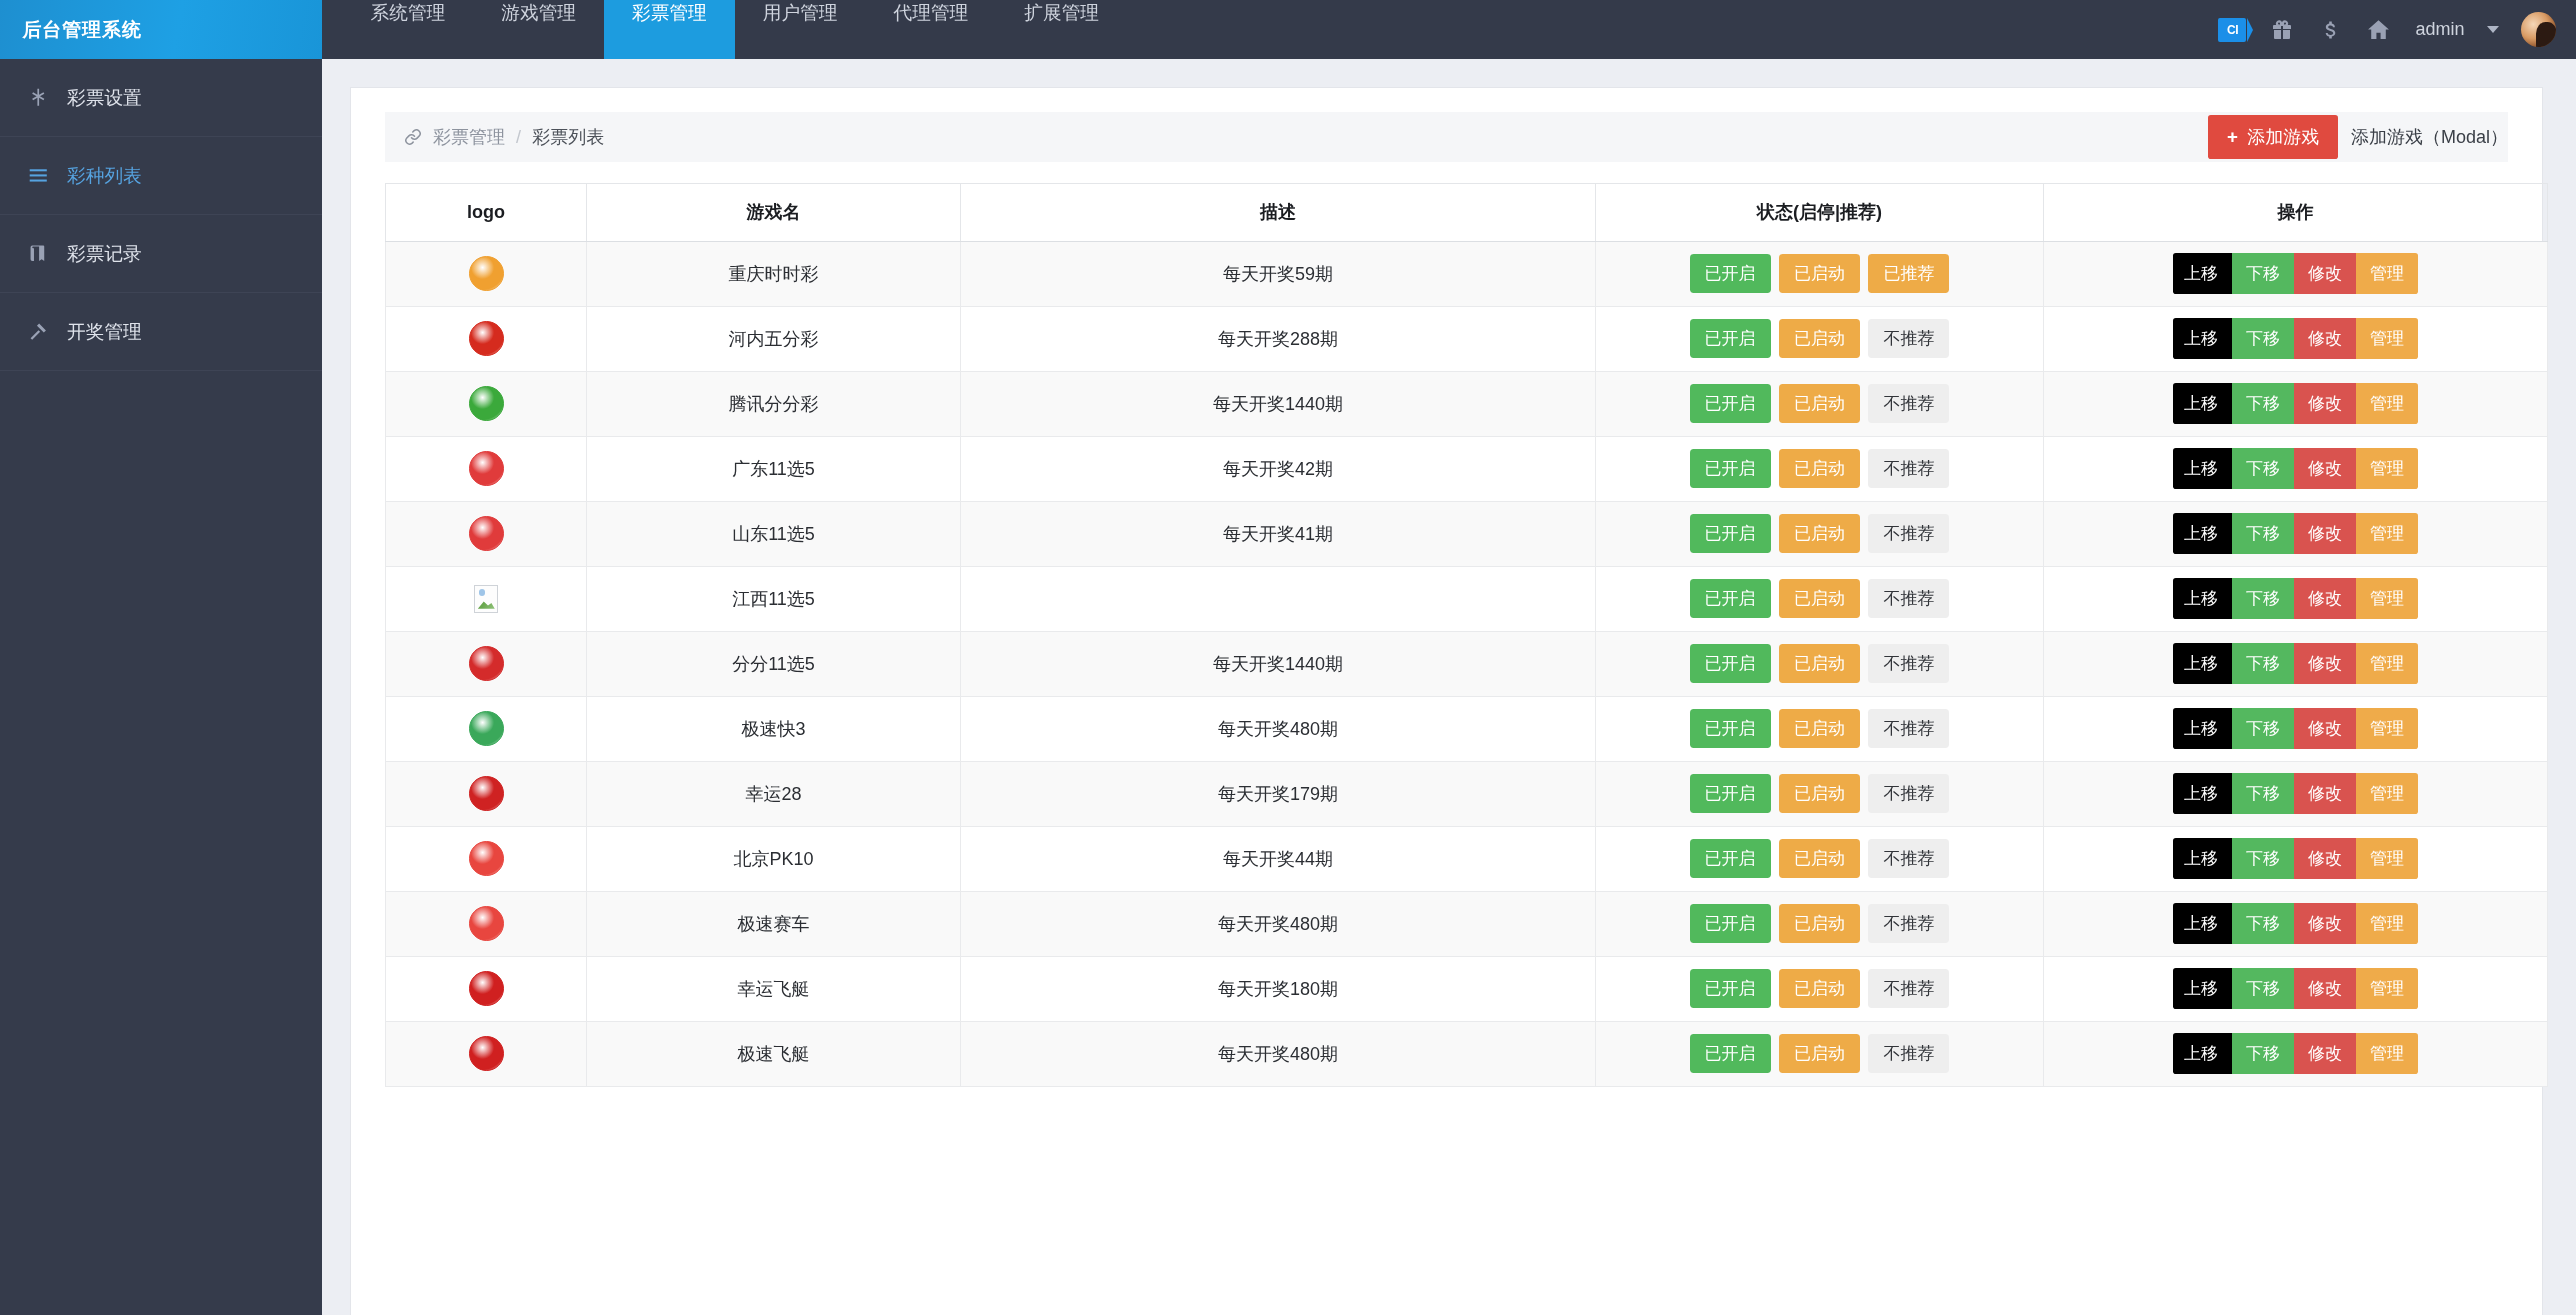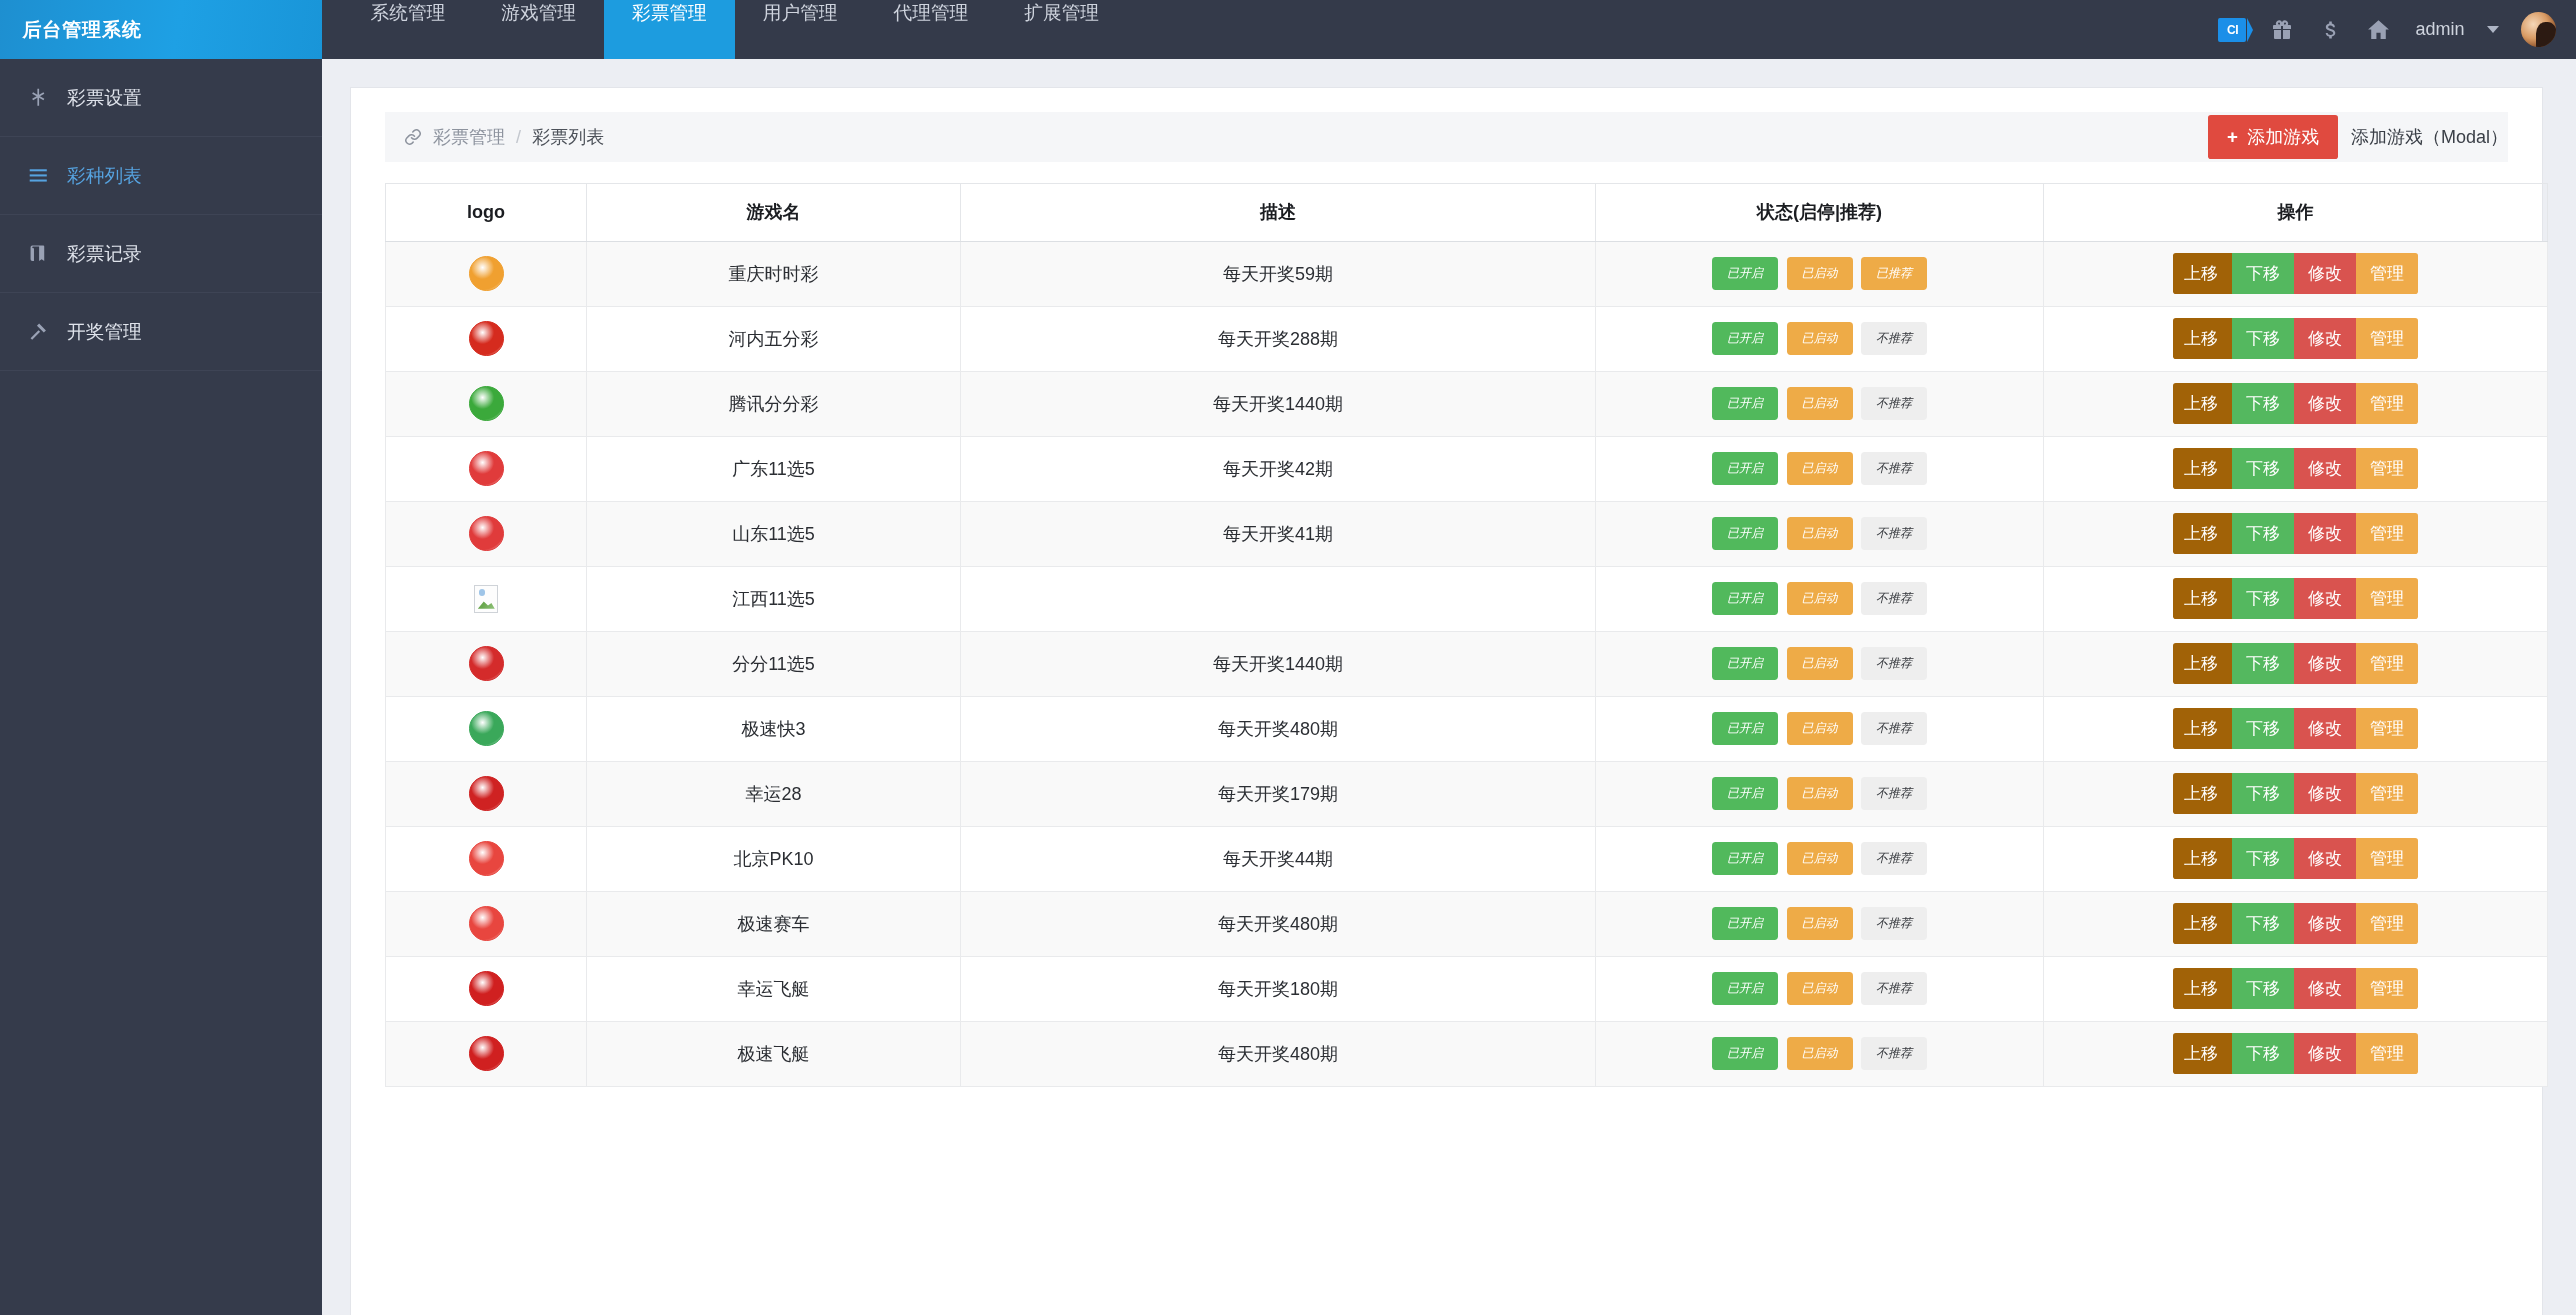--- a/index.html
+++ b/index.html
@@ -167,35 +167,35 @@
     clip-path: polygon(0 100%, 35% 30%, 60% 70%, 80% 45%, 100% 100%);
   }
   .broken-img::after {
     content: ""; position: absolute; left: 3.7px; top: 3.7px;
     width: 6.5px; height: 6.5px; border-radius: 50%; background: #9fc5e8;
   }
 
   .statwrap { display: flex; justify-content: center; gap: 8.4px; }
   .pill {
     border: none; border-radius: 3.7px;
-    padding: 8.4px 15px; font-size: 12px; color: #ffffff;
-    cursor: pointer; font-family: inherit; white-space: nowrap; font-style: italic;
+    padding: 8.4px 15px; font-size: 17px; color: #ffffff;
+    cursor: pointer; font-family: inherit; white-space: nowrap;
   }
   .pill.green  { background: #51b95c; }
   .pill.orange { background: #eeab47; }
   .pill.grey   { background: #eeeeee; color: #32353a; }
 
   .actwrap { display: flex; justify-content: center; }
   .act {
     border: none; padding: 9.3px 14px; font-size: 17px; color: #ffffff;
     cursor: pointer; font-family: inherit; white-space: nowrap;
   }
   .act:first-child { border-radius: 2.8px 0 0 2.8px; }
   .act:last-child  { border-radius: 0 2.8px 2.8px 0; }
-  .act.blue   { background: #a16207; padding-left: 11px; }
+  .act.blue   { background: #000000; padding-left: 11px; }
   .act.green  { background: #54b85f; }
   .act.red    { background: #d9534f; }
   .act.orange { background: #efab4a; }
 </style>
 </head>
 <body>
 
 <div class="topbar">
   <div class="brand">后台管理系统</div>
   <nav class="mainnav" id="mainnav">

